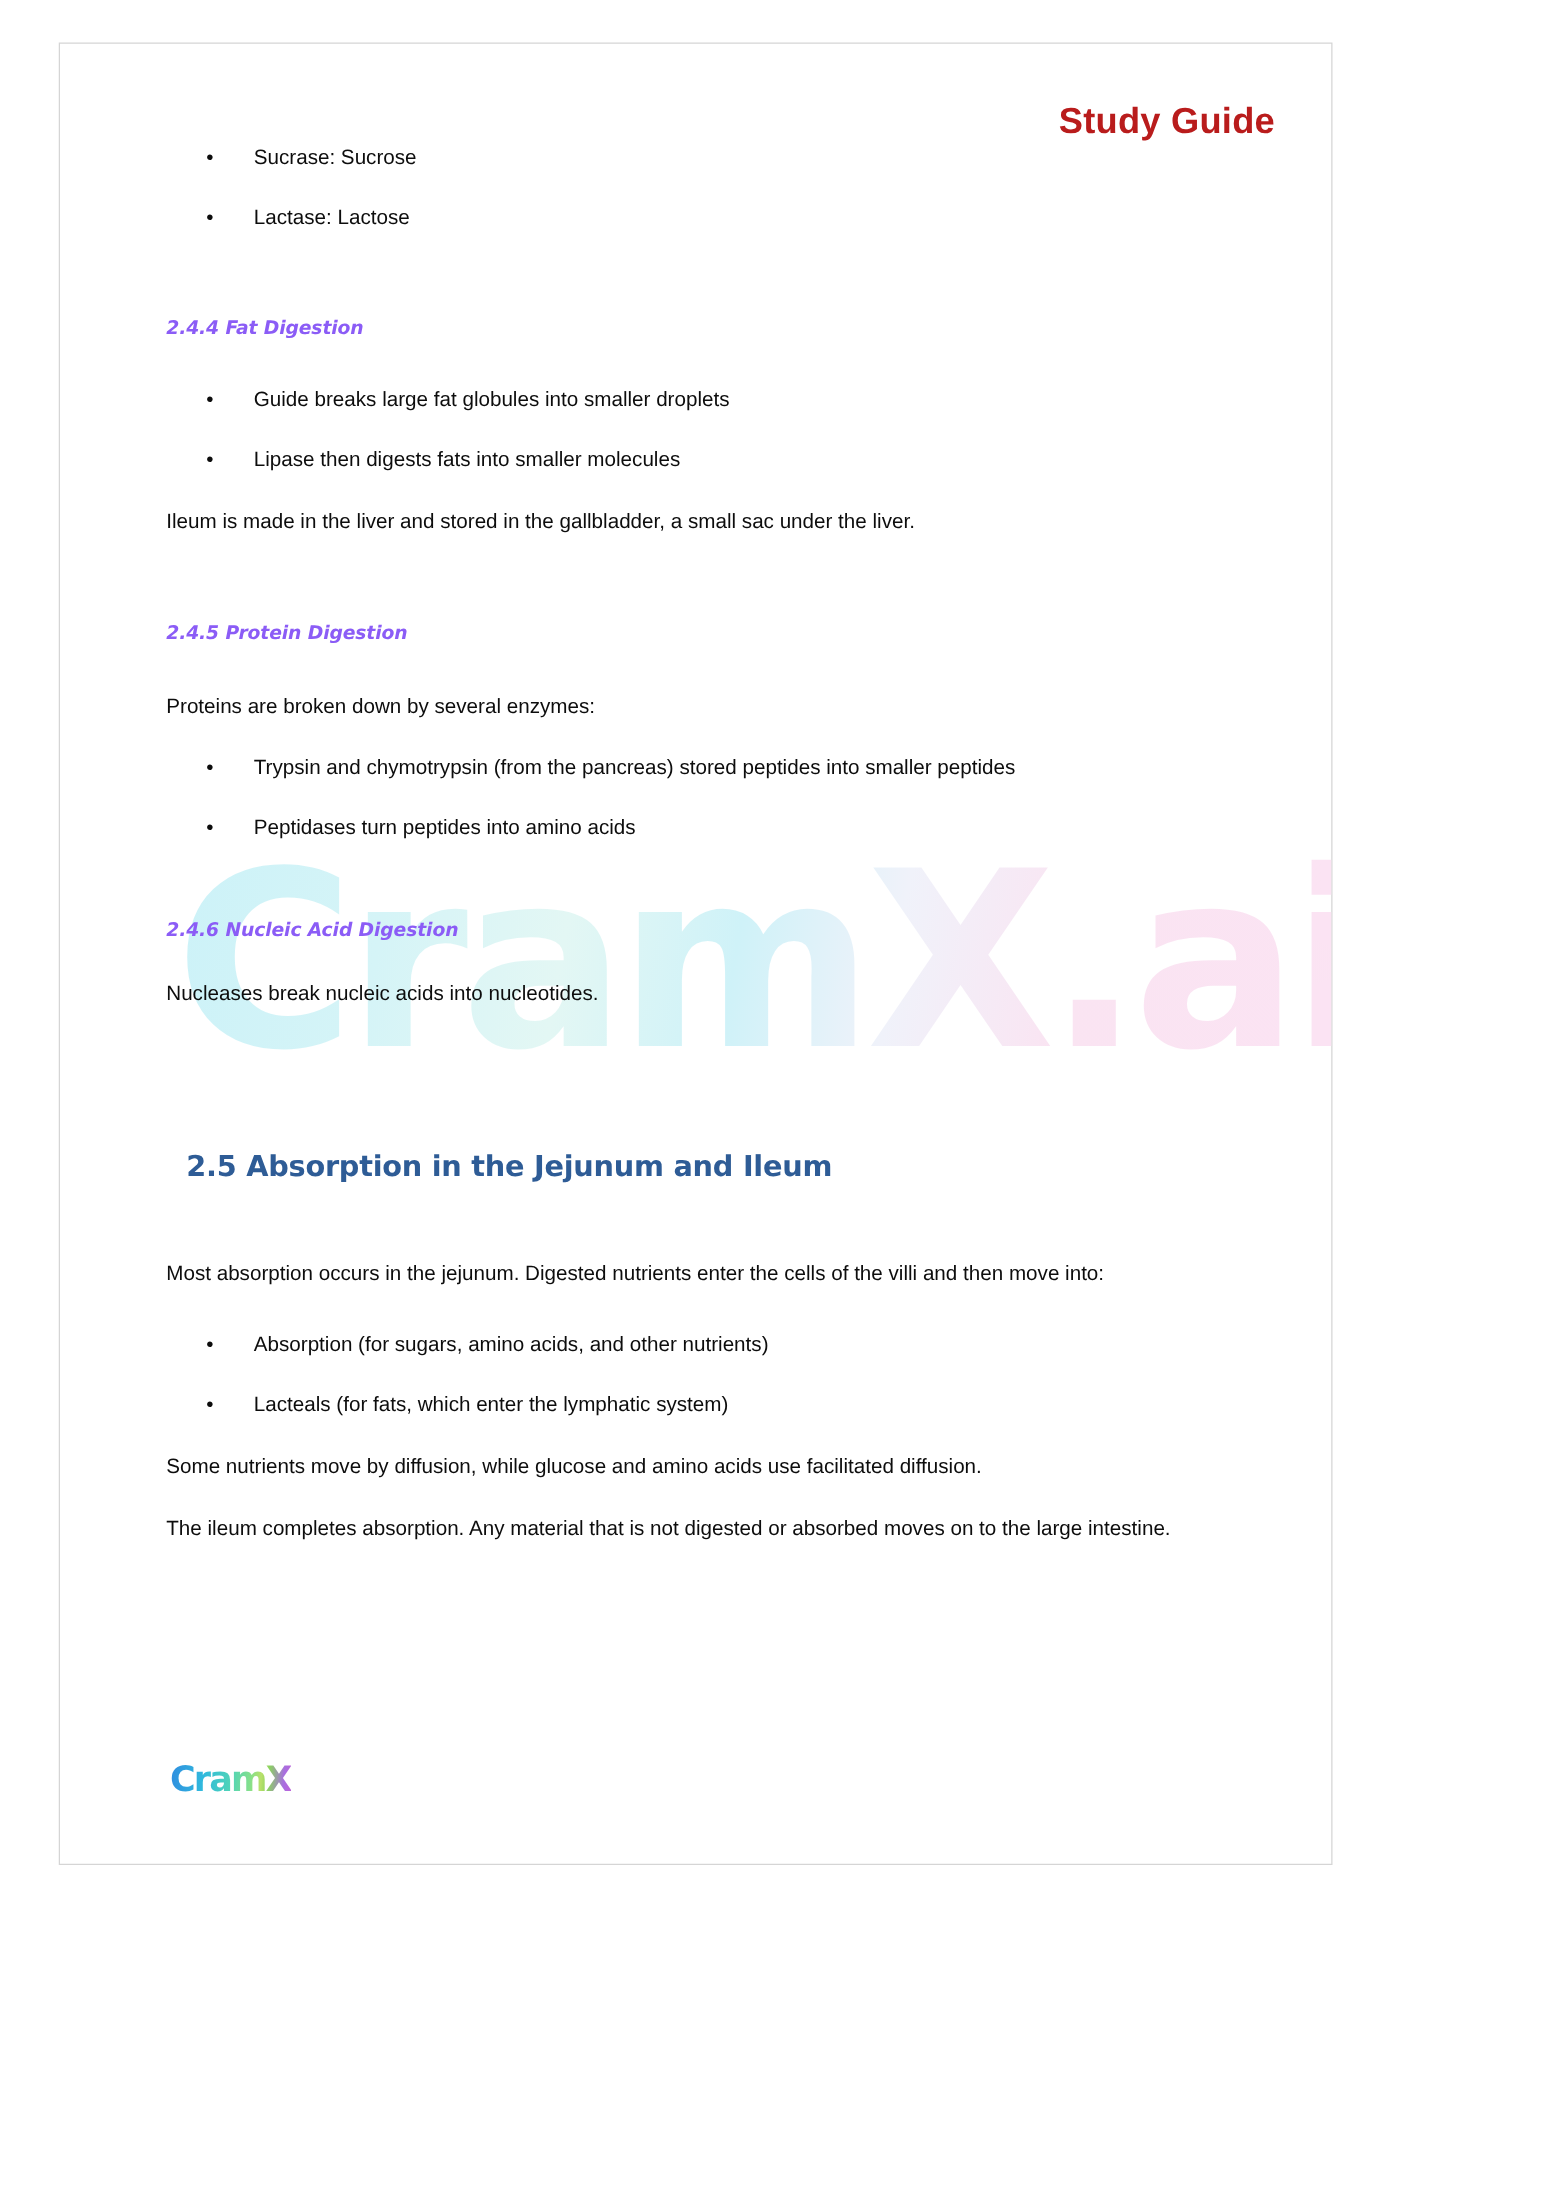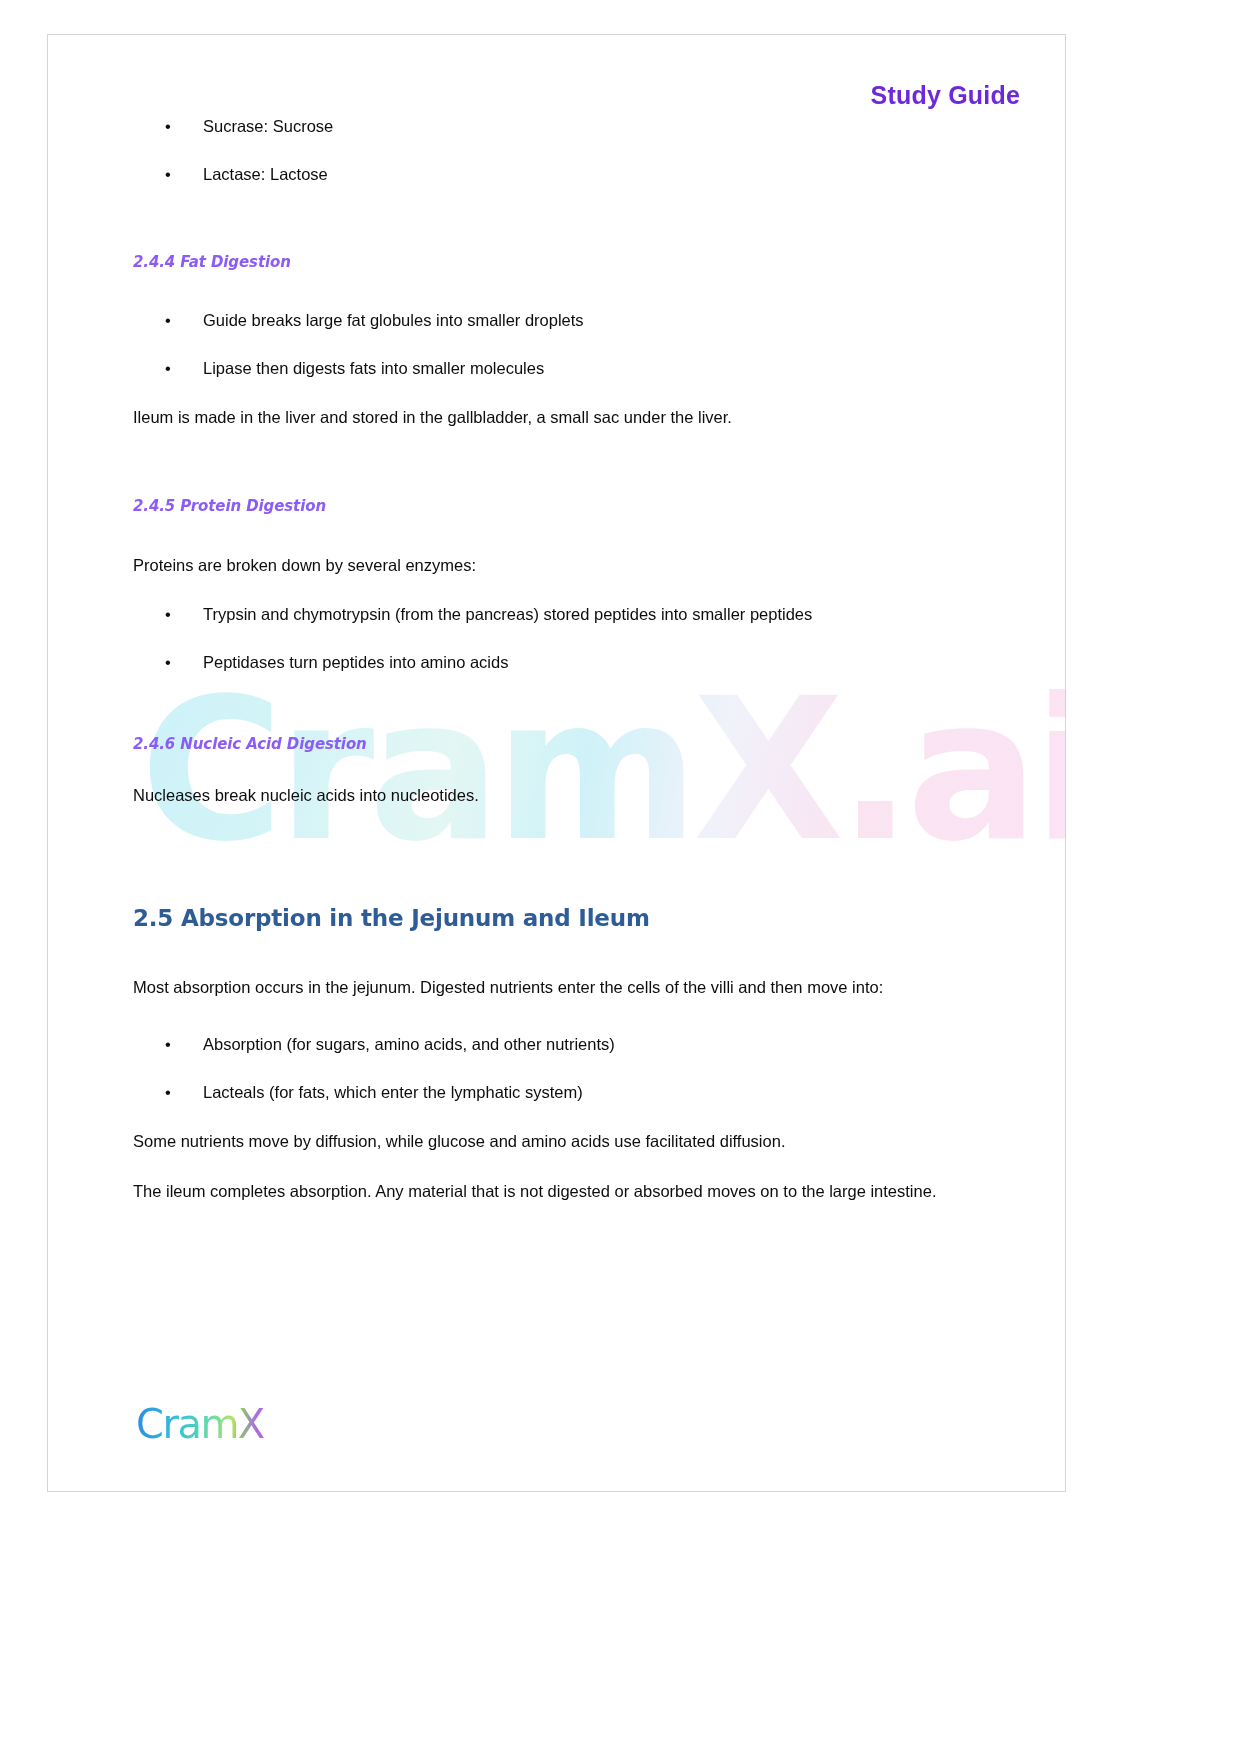--- a/index.html
+++ b/index.html
@@ -66,23 +66,23 @@
     -webkit-background-clip: text;
     background-clip: text;
     color: transparent;
   }
 
   
   .doc-header {
     position: absolute;
     right: 45px;
     top: 46px;
-    font-size: 25px;
-    font-weight: bold;
-    color: #6d28d9;
+    font-size: 29px;
+    font-weight: bold;
+    color: #b91c1c;
     letter-spacing: 0.2px;
   }
 
   
   .content {
     position: absolute;
     left: 85px;
     top: 76px;
     width: 850px;
   }
@@ -90,21 +90,21 @@
   h3.sub-heading {
     margin: 0;
     font-family: "DejaVu Sans", sans-serif;
     font-size: 15px;
     font-weight: bold;
     font-style: italic;
     color: #8b5cf6;
     letter-spacing: -0.1px;
   }
   h2.main-heading {
-    margin: 0;
+    margin: 16px;
     font-family: "DejaVu Sans", sans-serif;
     font-size: 23px;
     font-weight: bold;
     color: #2e5c96;
     letter-spacing: -0.2px;
   }
 
   p.para {
     margin: 0;
     font-size: 16.5px;
@@ -146,22 +146,22 @@
 
   
   .footer-logo {
     position: absolute;
     left: 88px;
     bottom: 44px;
     z-index: 3;
   }
   .logo-text {
     font-family: "DejaVu Sans", sans-serif;
-    font-size: 40px;
-    font-weight: normal;
+    font-size: 28px;
+    font-weight: bold;
     letter-spacing: -1.5px;
     line-height: 46px;
     background: linear-gradient(95deg,
         #2f8be0 0%,
         #30b9dd 28%,
         #4fd4b8 50%,
         #86e08a 66%,
         #b9e06a 74%,
         #8ad35f 80%,
         #a86fe0 92%,

